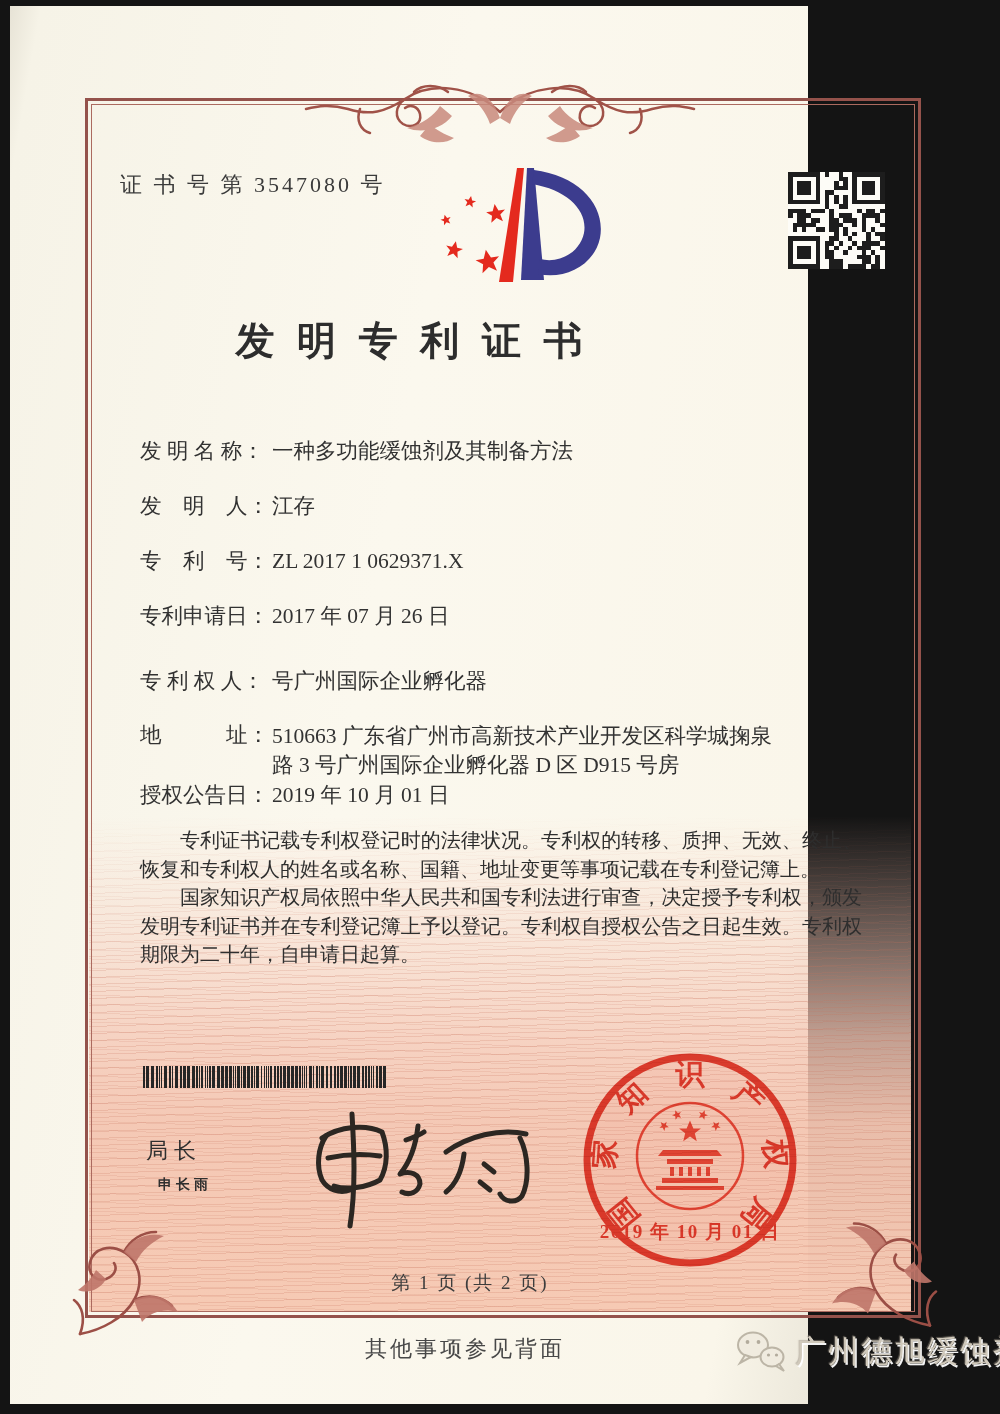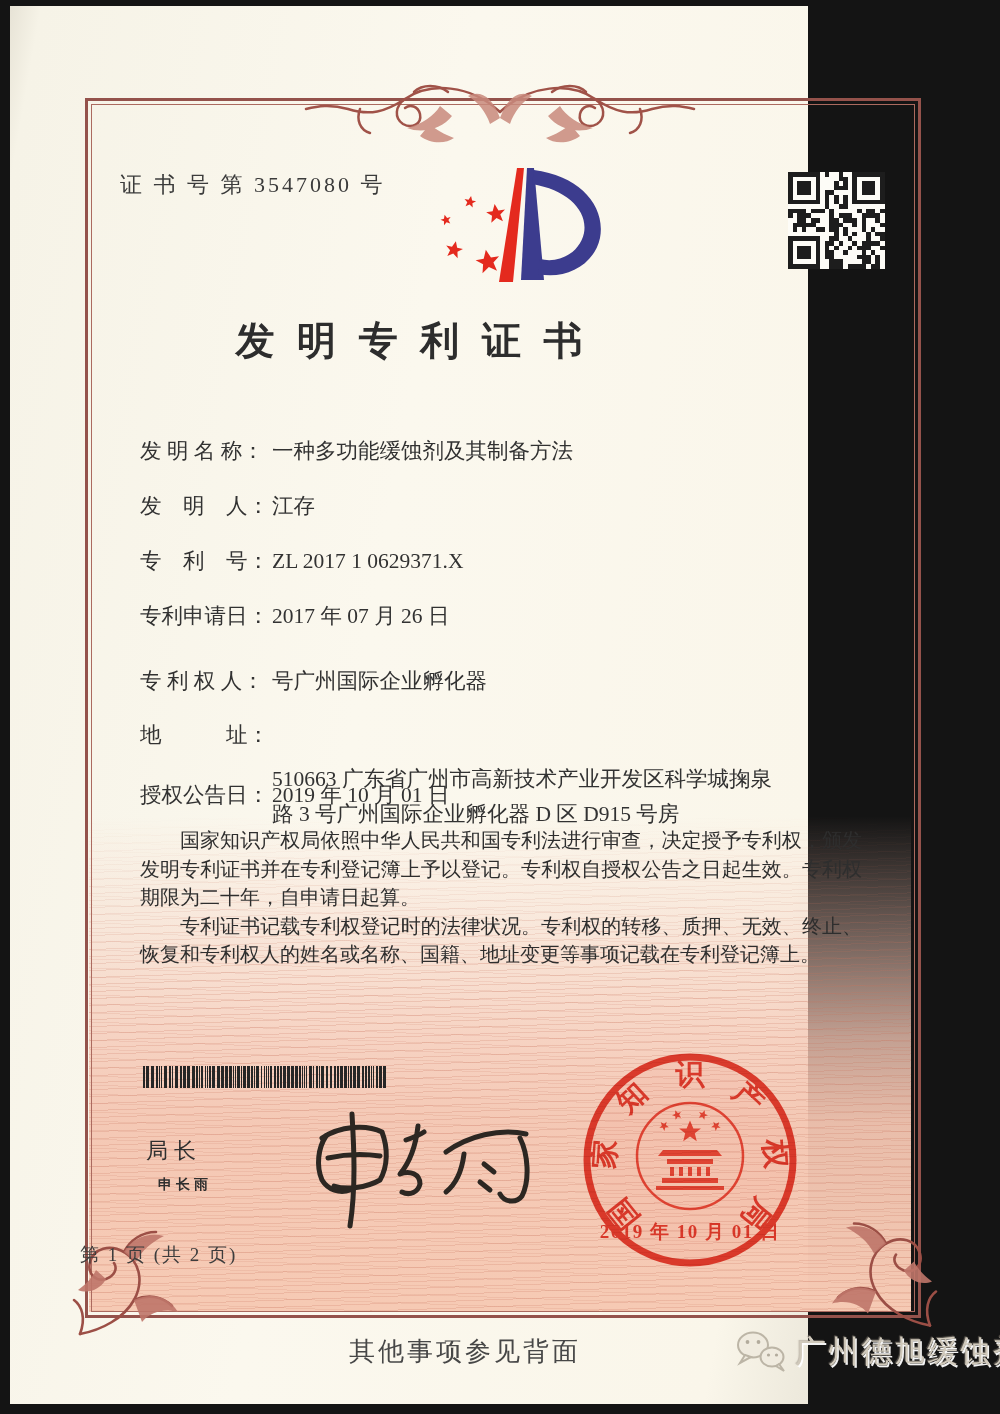--- a/index.html
+++ b/index.html
@@ -32,40 +32,40 @@
   .logo{position:absolute;left:412px;top:156px;}
   .qr{position:absolute;left:778px;top:166px;}
   .title{
     position:absolute;left:0;width:100%;top:308px;text-align:center;
     font-size:39px;font-weight:700;letter-spacing:.58em;text-indent:.58em;color:#2d2d2d;
   }
 
   .row{position:absolute;left:130px;display:flex;font-size:21.5px;color:#323232;line-height:27px;}
   .row .lab{flex:0 0 132px;white-space:nowrap;}
   .r1{top:432px}.r2{top:487px}.r3{top:542px}.r4{top:597px}.r5{top:662px}.r6{top:716px}.r7{top:776px;width:740px}
-  .addr-val{width:506px;line-height:35px;margin-top:40px;}
+  .addr-val{width:506px;line-height:29px;}
   .g2{position:absolute;left:365px;top:0;display:flex;}
   .g2 .lab{flex:0 0 132px;}
 
   .bodytext{position:absolute;left:130px;top:820px;width:722px;font-size:20px;line-height:28.5px;
     text-align:justify;color:#2e2e2e;}
   .bodytext p{margin:0;text-indent:2em;}
 
   .barcode{position:absolute;left:132px;top:1060px;}
   .bureau-title{position:absolute;left:136px;top:1130px;font-size:22px;letter-spacing:6px;color:#2f2f2f;text-align:center;}
   .bureau-name{position:absolute;left:148px;top:1170px;font-size:14px;letter-spacing:4px;color:#2f2f2f;font-weight:bold;}
   .sig{position:absolute;left:278px;top:1082px;}
   .seal{position:absolute;left:568px;top:1042px;mix-blend-mode:multiply;opacity:.93;}
   #seal-ring text{font-size:29px;font-weight:bold;fill:#e03a2c;text-anchor:middle;
     font-family:"Liberation Serif",serif;}
 
-  .pagenum{position:absolute;left:70px;width:780px;top:1236px;text-align:left;
+  .pagenum{position:absolute;left:70px;width:780px;top:1264px;text-align:center;
     font-size:19px;letter-spacing:2px;color:#3d3d3d;}
   .backnote{position:absolute;left:55px;width:800px;top:1328px;text-align:center;
-    font-size:26px;letter-spacing:3px;color:#474747;}
+    font-size:22px;letter-spacing:3px;color:#474747;}
 
   .wm{position:absolute;left:726px;top:1324px;display:flex;align-items:center;gap:7px;}
   .wm-text{font-size:31px;color:#d0c9bb;letter-spacing:2px;white-space:nowrap;
     text-shadow:1.5px 1.5px 0 rgba(255,255,255,.95),-1px -1px 1px rgba(158,150,136,.55);}
 
   .orn-top{position:absolute;left:290px;top:48px;}
   .orn-bl{position:absolute;left:62px;top:1216px;}
   .orn-br{position:absolute;left:808px;top:1200px;}
   svg{display:block}
 </style>
@@ -408,22 +408,22 @@
   <div class="row r6">
     <span class="lab">地　　　址：</span>
     <span class="val addr-val">510663 广东省广州市高新技术产业开发区科学城掬泉路 3 号广州国际企业孵化器 D 区 D915 号房</span>
   </div>
   <div class="row r7">
     <span class="lab">授权公告日：</span>
     <span class="val">2019 年 10 月 01 日</span>
   </div>
 
   <div class="bodytext">
+    <p>专利证书记载专利权登记时的法律状况。专利权的转移、质押、无效、终止、恢复和专利权人的姓名或名称、国籍、地址变更等事项记载在专利登记簿上。</p>
     <p>国家知识产权局依照中华人民共和国专利法进行审查，决定授予专利权，颁发发明专利证书并在专利登记簿上予以登记。专利权自授权公告之日起生效。专利权期限为二十年，自申请日起算。</p>
-    <p>专利证书记载专利权登记时的法律状况。专利权的转移、质押、无效、终止、恢复和专利权人的姓名或名称、国籍、地址变更等事项记载在专利登记簿上。</p>
   </div>
 
   <svg class="barcode" width="246" height="22" viewBox="0 0 246 22" shape-rendering="crispEdges">
     <g id="barcode-bars" fill="#262626">
         <rect x="1" y="0" width="2" height="22"></rect>
         <rect x="4" y="0" width="3" height="22"></rect>
         <rect x="9" y="0" width="3" height="22"></rect>
         <rect x="14" y="0" width="2" height="22"></rect>
         <rect x="17" y="0" width="1" height="22"></rect>
         <rect x="19" y="0" width="1" height="22"></rect>

